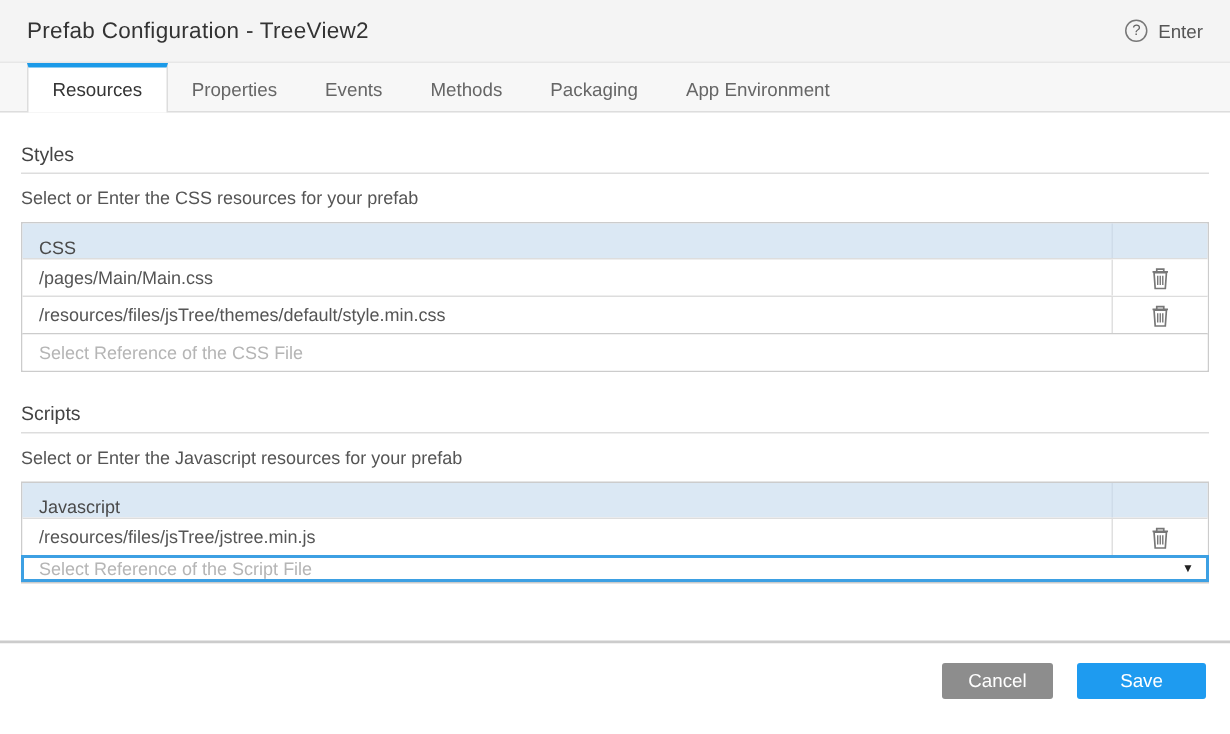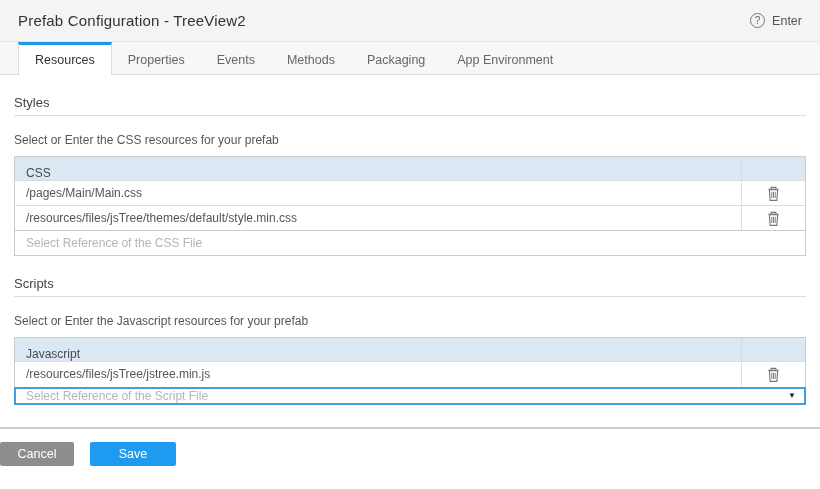--- a/index.html
+++ b/index.html
@@ -21,21 +21,21 @@
     display:flex; align-items:stretch; padding-left:18px; }
   .tab { display:flex; align-items:center; padding:7px 16px; font-size:12.5px; color:#666;
     cursor:pointer; border-top:3px solid transparent; position:relative; }
   .tab.active { background:#fff; color:#333; border-top:3px solid #1b9ae8;
     border-left:1px solid #ddd; border-right:1px solid #ddd; margin-bottom:-1px; }
 
   
   .content { flex:1 1 auto; padding:0 14px; overflow:hidden; }
   .sec-heading { margin-top:20px; font-size:13px; color:#444; font-weight:400;
     padding-bottom:5px; border-bottom:1px solid #ddd; }
-  .sec-sub { margin-top:17px; font-size:12px; color:#555; }
+  .sec-sub { margin-top:9px; font-size:12px; color:#555; }
 
   .res-table { margin-top:9px; border:1px solid #ccc; }
   .t-head { display:flex; background:#dbe8f4; height:23px; align-items:flex-end; }
   .t-head-label { flex:1 1 auto; padding:0 11px; font-size:12px; color:#4a4a4a; }
   .t-head-action { flex:0 0 64px; border-left:1px solid #cfdce9; height:100%; }
   .t-row { display:flex; height:25px; border-top:1px solid #ddd; background:#fff; align-items:stretch; }
   .t-cell { flex:1 1 auto; display:flex; align-items:center; padding:0 11px;
     font-size:12px; color:#555; }
   .t-action { flex:0 0 64px; border-left:1px solid #e0e0e0; display:flex;
     align-items:center; justify-content:center; cursor:pointer; background:#fff; border-top:0; border-right:0; border-bottom:0; }
@@ -46,21 +46,21 @@
     font-size:12px; color:#555; font-family:inherit; background:#fff; }
   .add-input::placeholder { color:#b5b5b5; opacity:1; }
   .add-row.focused { border-top:0; }
   .add-row.focused .add-input { height:18px; border:2px solid #3da0e3;
     width:calc(100% + 2px); margin:0 -1px -1px -1px; padding-left:10px; }
   .dd-arrow { position:absolute; right:9px; top:50%; transform:translateY(-50%);
     font-size:8px; color:#222; pointer-events:none; }
 
   
   .divider { flex:0 0 2px; background:#ccc; width:100%; }
-  .footer { flex:0 0 60px; background:#fff; display:flex; 
+  .footer { flex:0 0 60px; background:#fff; display:flex; justify-content:flex-end;
     align-items:flex-start; padding:13px 16px 0 0; gap:16px; }
   .btn { height:24px; border:0; border-radius:2px; font-size:12.5px; color:#fff;
     font-family:inherit; cursor:pointer; }
   .btn-cancel { width:74px; background:#8d8d8d; }
   .btn-save { width:86px; background:#1e9bf0; }
 </style>
 </head>
 <body>
 
 <div class="app">

